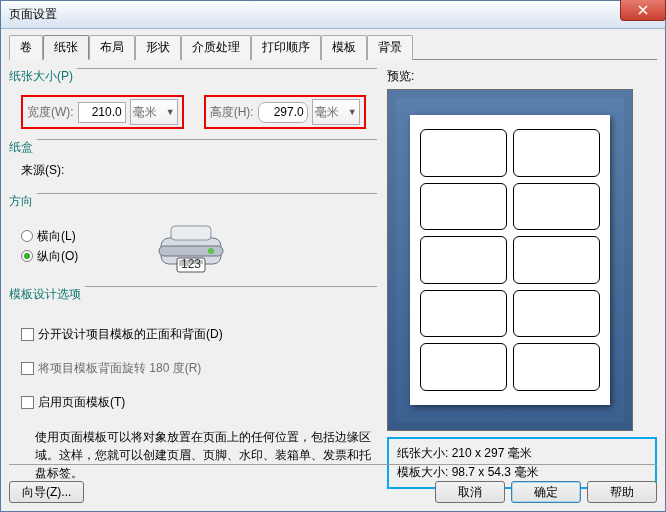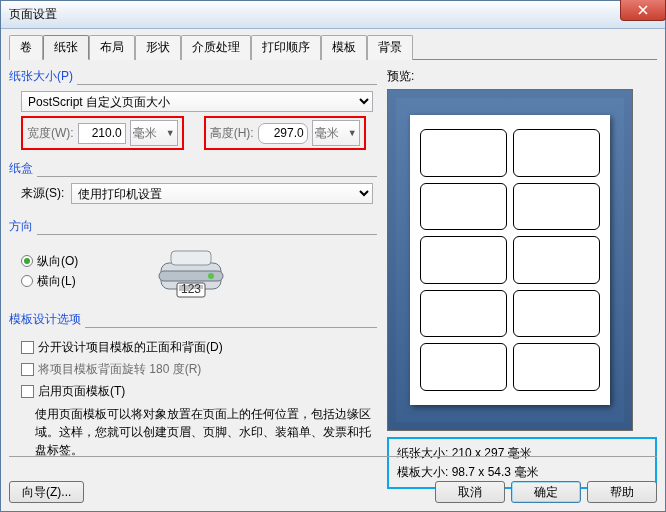--- a/index.html
+++ b/index.html
@@ -11,45 +11,45 @@
 .close-btn svg{width:10px;height:10px}
 .content{padding:6px 8px 8px 8px}
 .tabs{display:flex;border-bottom:1px solid #888;margin-bottom:8px}
 .tab{padding:3px 10px;border:1px solid #888;border-bottom:none;background:#f0f0f0;margin-right:0px;margin-bottom:-1px;cursor:pointer;position:relative;border-radius:2px 2px 0 0}
 .tab.active{background:#f0f0f0;border-bottom:1px solid #f0f0f0;z-index:1}
 .tab:not(.active){background:#f4f4f4;border-color:#aaa}
 .main{display:flex;gap:10px}
 .left{flex:0 0 368px}
 .right{flex:1}
 .group{margin-bottom:8px;position:relative}
-.group-label{color:#1d4ed8;display:flex;align-items:flex-end;gap:4px;margin-bottom:4px}
+.group-label{color:#0f766e;display:flex;align-items:flex-start;gap:4px;margin-bottom:4px}
 .group-line{flex:1;height:1px;background:#a0a0a0}
 .group-body{padding:2px 4px 2px 12px}
 select{width:100%;height:21px;border:1px solid #abadb3;background:linear-gradient(to bottom,#fff,#f3f3f3);padding:0 2px}
 .row{display:flex;align-items:center;margin-bottom:4px}
 .lbl{min-width:50px}
 input[type=text]{height:21px;border:1px solid #abadb3;padding:0 3px;text-align:right;background:#fff}
 .unit-sel{width:48px;height:21px;border:1px solid #abadb3;display:flex;align-items:center;justify-content:space-between;padding:12px 2px;background:linear-gradient(to bottom,#fff,#f0f0f0)}
 .unit-sel .arrow{font-size:9px;color:#555}
 .disabled{color:#6d6d6d}
 .redbox{border:2px solid #e00;padding:2px 4px;display:flex;align-items:center;gap:4px}
 .dim-row{display:flex;gap:20px;margin-top:4px}
 .radio-row{display:flex;align-items:center;gap:4px;margin:3px 0}
 .radio{width:12px;height:12px;border:1px solid #7a7a7a;border-radius:50%;display:inline-flex;align-items:center;justify-content:center;background:#fff}
 .radio.checked::after{content:"";width:6px;height:6px;background:#39a82e;border-radius:50%}
 .chk{width:13px;height:13px;border:1px solid #7a7a7a;background:#fff;display:inline-block;vertical-align:middle;margin-right:4px}
-.chk-row{margin:5px 0}
+.chk-row{margin:17px 0}
 .help-text{margin:4px 0 0 14px;line-height:1.5}
 .printer{width:80px;height:60px;margin-left:30px}
 .preview-label{margin-bottom:4px}
 .preview-box{width:246px;height:342px;border:1px solid #6b6b6b;background:linear-gradient(to bottom,#5b7fad,#3b5f8e);display:flex;align-items:center;justify-content:center;box-shadow:inset 0 0 0 8px rgba(0,0,0,0.05)}
 .page-prev{width:200px;height:290px;background:#fff;box-shadow:2px 2px 6px rgba(0,0,0,.5);padding:14px 10px;display:grid;grid-template-columns:1fr 1fr;grid-template-rows:repeat(5,1fr);gap:6px}
 .label-cell{border:1px solid #000;border-radius:6px}
 .info-box{border:2px solid #0ea5e9;margin-top:6px;padding:5px 8px;line-height:1.6}
-.footer{position:absolute;bottom:8px;left:8px;right:8px;display:flex;align-items:flex-end;border-top:1px solid #a0a0a0;padding-top:24px}
+.footer{position:absolute;bottom:8px;left:8px;right:8px;display:flex;align-items:flex-end;border-top:1px solid #a0a0a0;padding-top:16px}
 .btn{height:22px;padding:0 12px;border:1px solid #707070;background:linear-gradient(to bottom,#f2f2f2,#e3e3e3);cursor:pointer;border-radius:3px;min-width:70px}
 .btn.default{border:1px solid #3c7fb1;box-shadow:inset 0 0 0 1px #a8d8eb}
 .footer-right{margin-left:auto;display:flex;gap:6px}
 .orient-body{display:flex;align-items:center}
 .orient-radios{flex:0 0 100px}
 </style>
 </head>
 <body>
 
 <div class="window">
@@ -75,21 +75,20 @@
 
     <div class="main">
       <div class="left">
 
         <div class="group">
           <div class="group-label">
               <span>纸张大小(P)</span>
               <span class="group-line"></span>
             </div>
           <div class="group-body">
-            <select><option>PostScript 自定义页面大小</option></select>
             <div class="dim-row">
               <div class="redbox">
                 <span class="disabled">宽度(W):</span>
                 <input type="text" style="width: 48px;" value="210.0">
                 <div class="unit-sel disabled">
                     <span>毫米</span>
                     <span class="arrow">▼</span>
                   </div>
               </div>
               <div class="redbox">
@@ -105,39 +104,38 @@
         </div>
 
         <div class="group">
           <div class="group-label">
               <span>纸盒</span>
               <span class="group-line"></span>
             </div>
           <div class="group-body">
             <div class="row">
               <span class="lbl">来源(S):</span>
-              <select style="flex:1"><option>使用打印机设置</option></select>
             </div>
           </div>
         </div>
 
         <div class="group">
           <div class="group-label">
               <span>方向</span>
               <span class="group-line"></span>
             </div>
           <div class="group-body orient-body">
             <div class="orient-radios">
               <div class="radio-row">
+                <span class="radio"></span>
+                <span>横向(L)</span>
+              </div>
+              <div class="radio-row">
                 <span class="radio checked"></span>
                 <span>纵向(O)</span>
-              </div>
-              <div class="radio-row">
-                <span class="radio"></span>
-                <span>横向(L)</span>
               </div>
             </div>
             <svg class="printer" viewBox="0 0 80 60">
               <rect x="10" y="22" width="60" height="26" rx="8" fill="#d7dde2" stroke="#6a7580"></rect>
               <rect x="20" y="10" width="40" height="14" rx="4" fill="#e9edf0" stroke="#8a949e"></rect>
               <rect x="8" y="30" width="64" height="10" rx="5" fill="#b9c2ca" stroke="#6a7580"></rect>
               <circle cx="60" cy="35" r="3" fill="#5bc24a"></circle>
               <rect x="26" y="42" width="28" height="14" rx="2" fill="#fff" stroke="#555"></rect>
               <text x="40" y="52" font-size="7" text-anchor="middle" fill="#333">123</text>
               <path d="M28 45h24M28 47h24M28 49h10" stroke="#333" stroke-width="0.6"></path>

